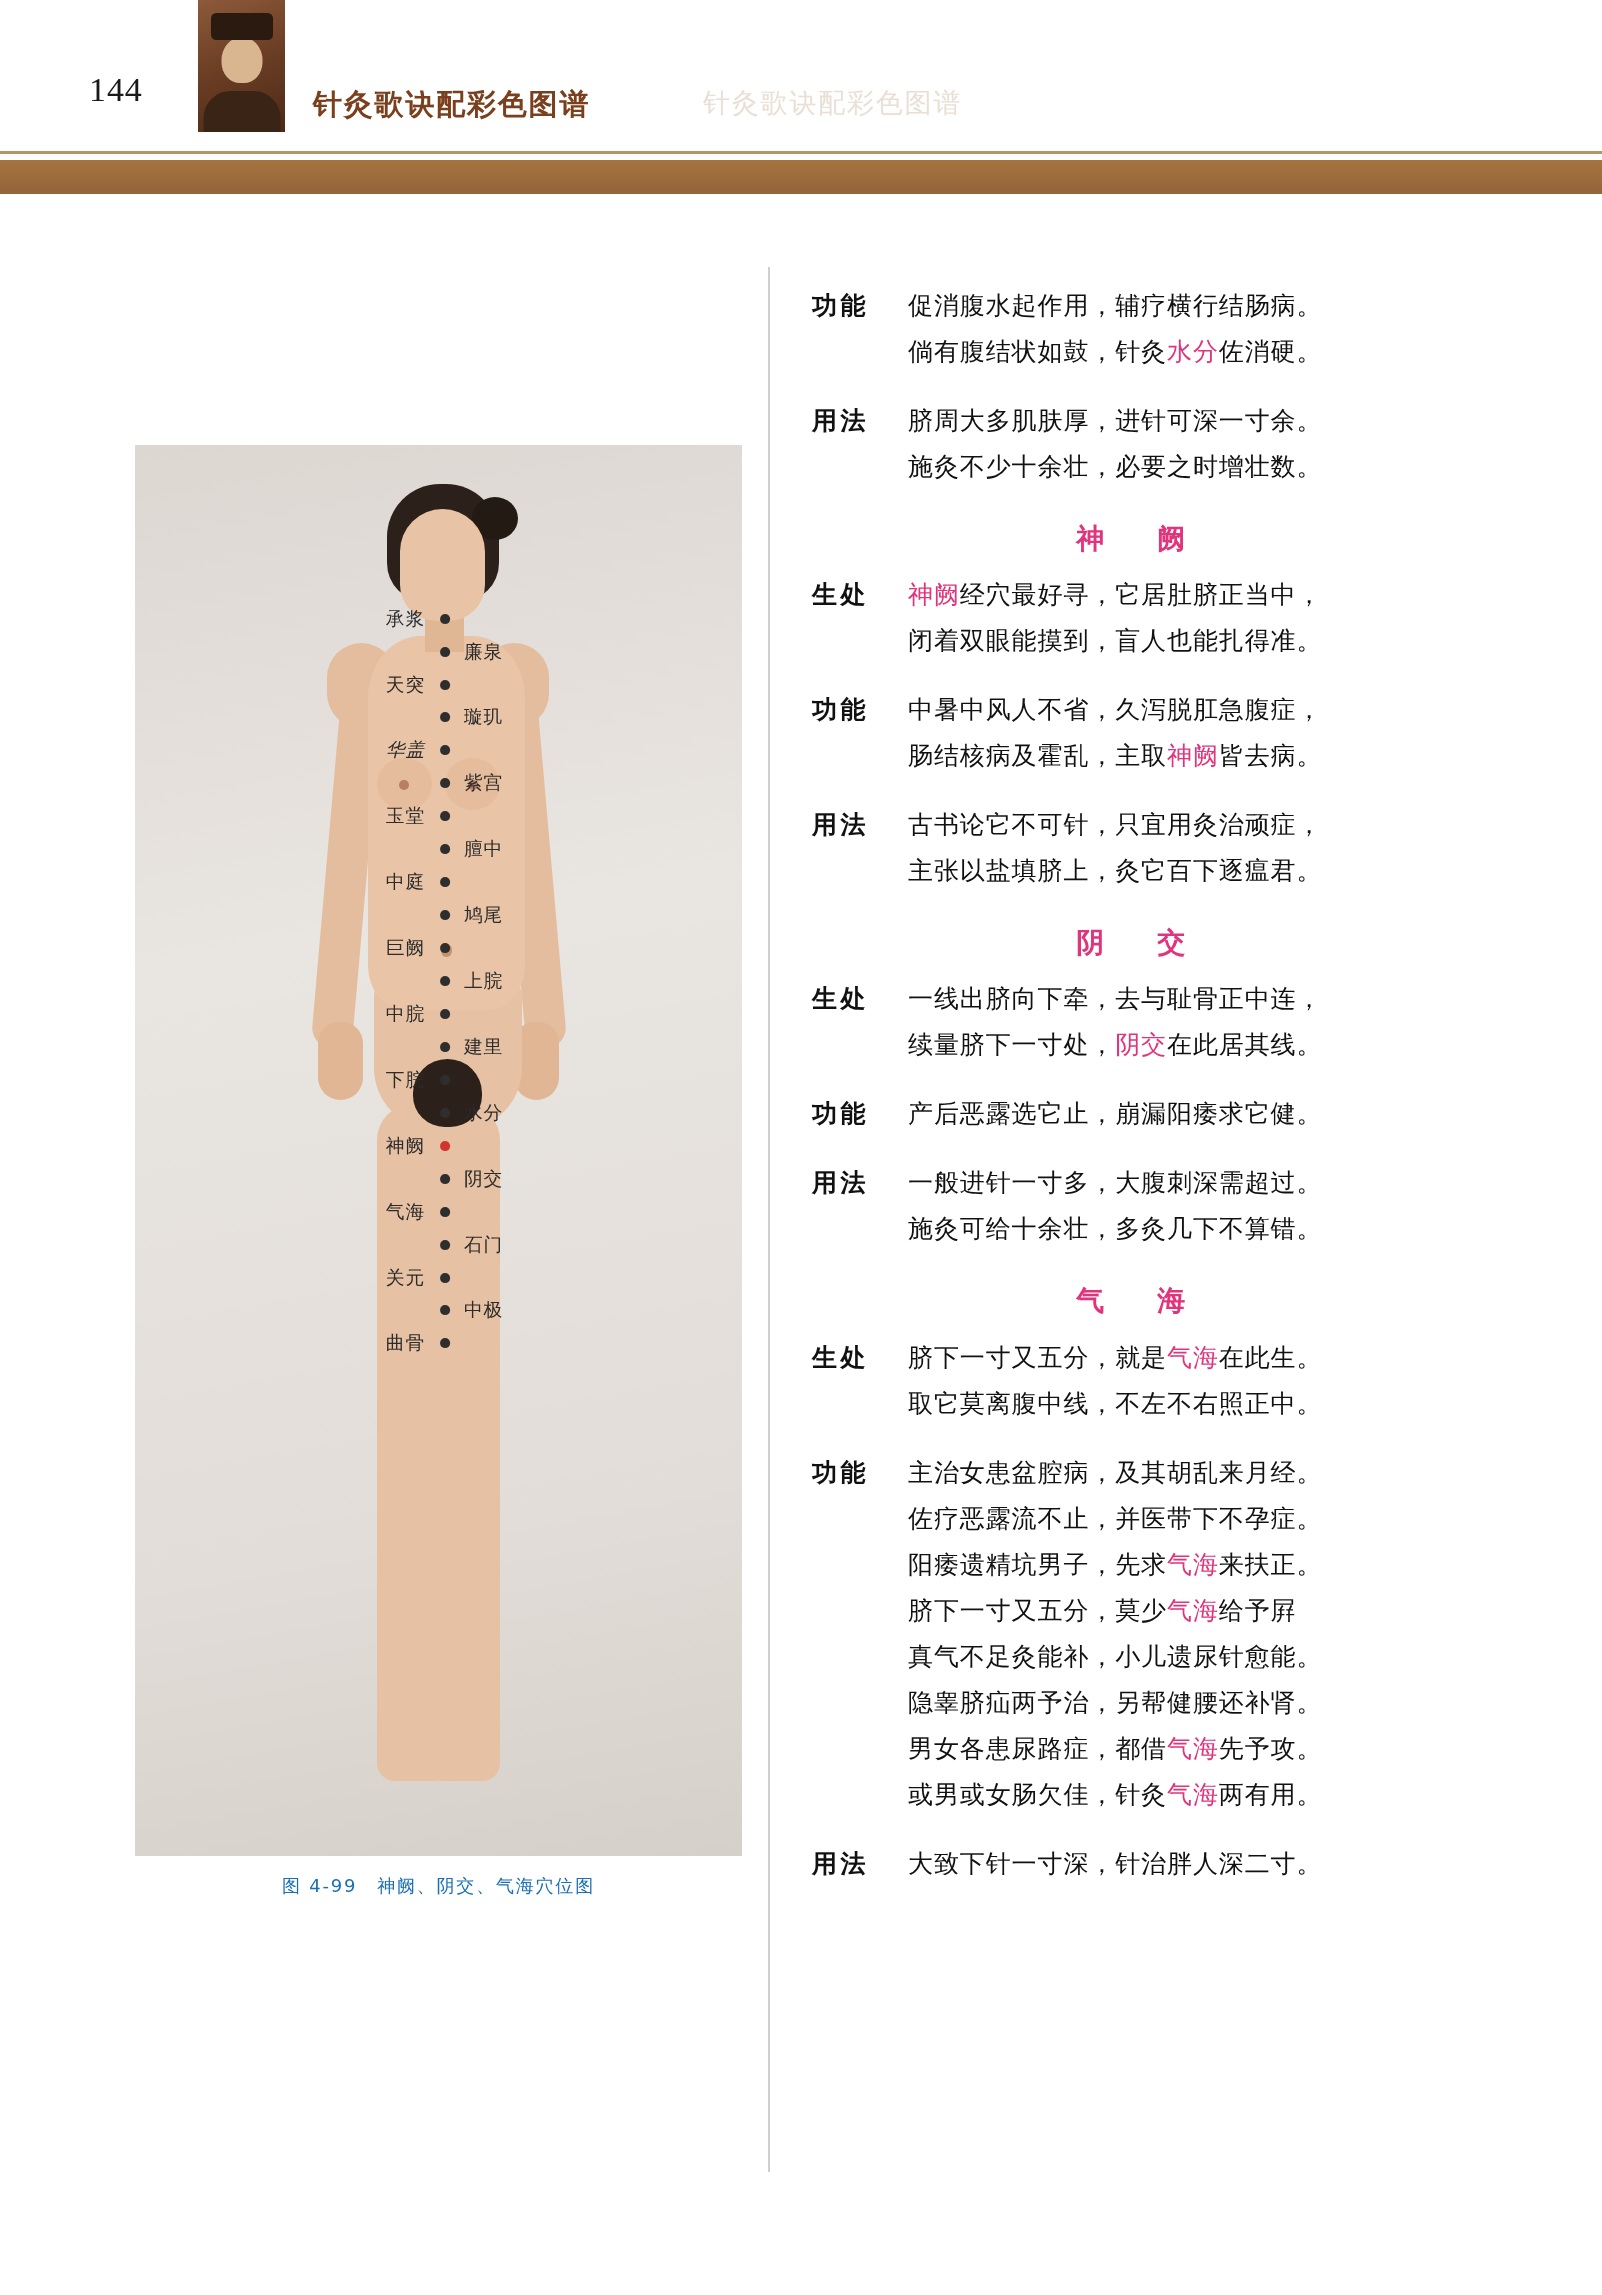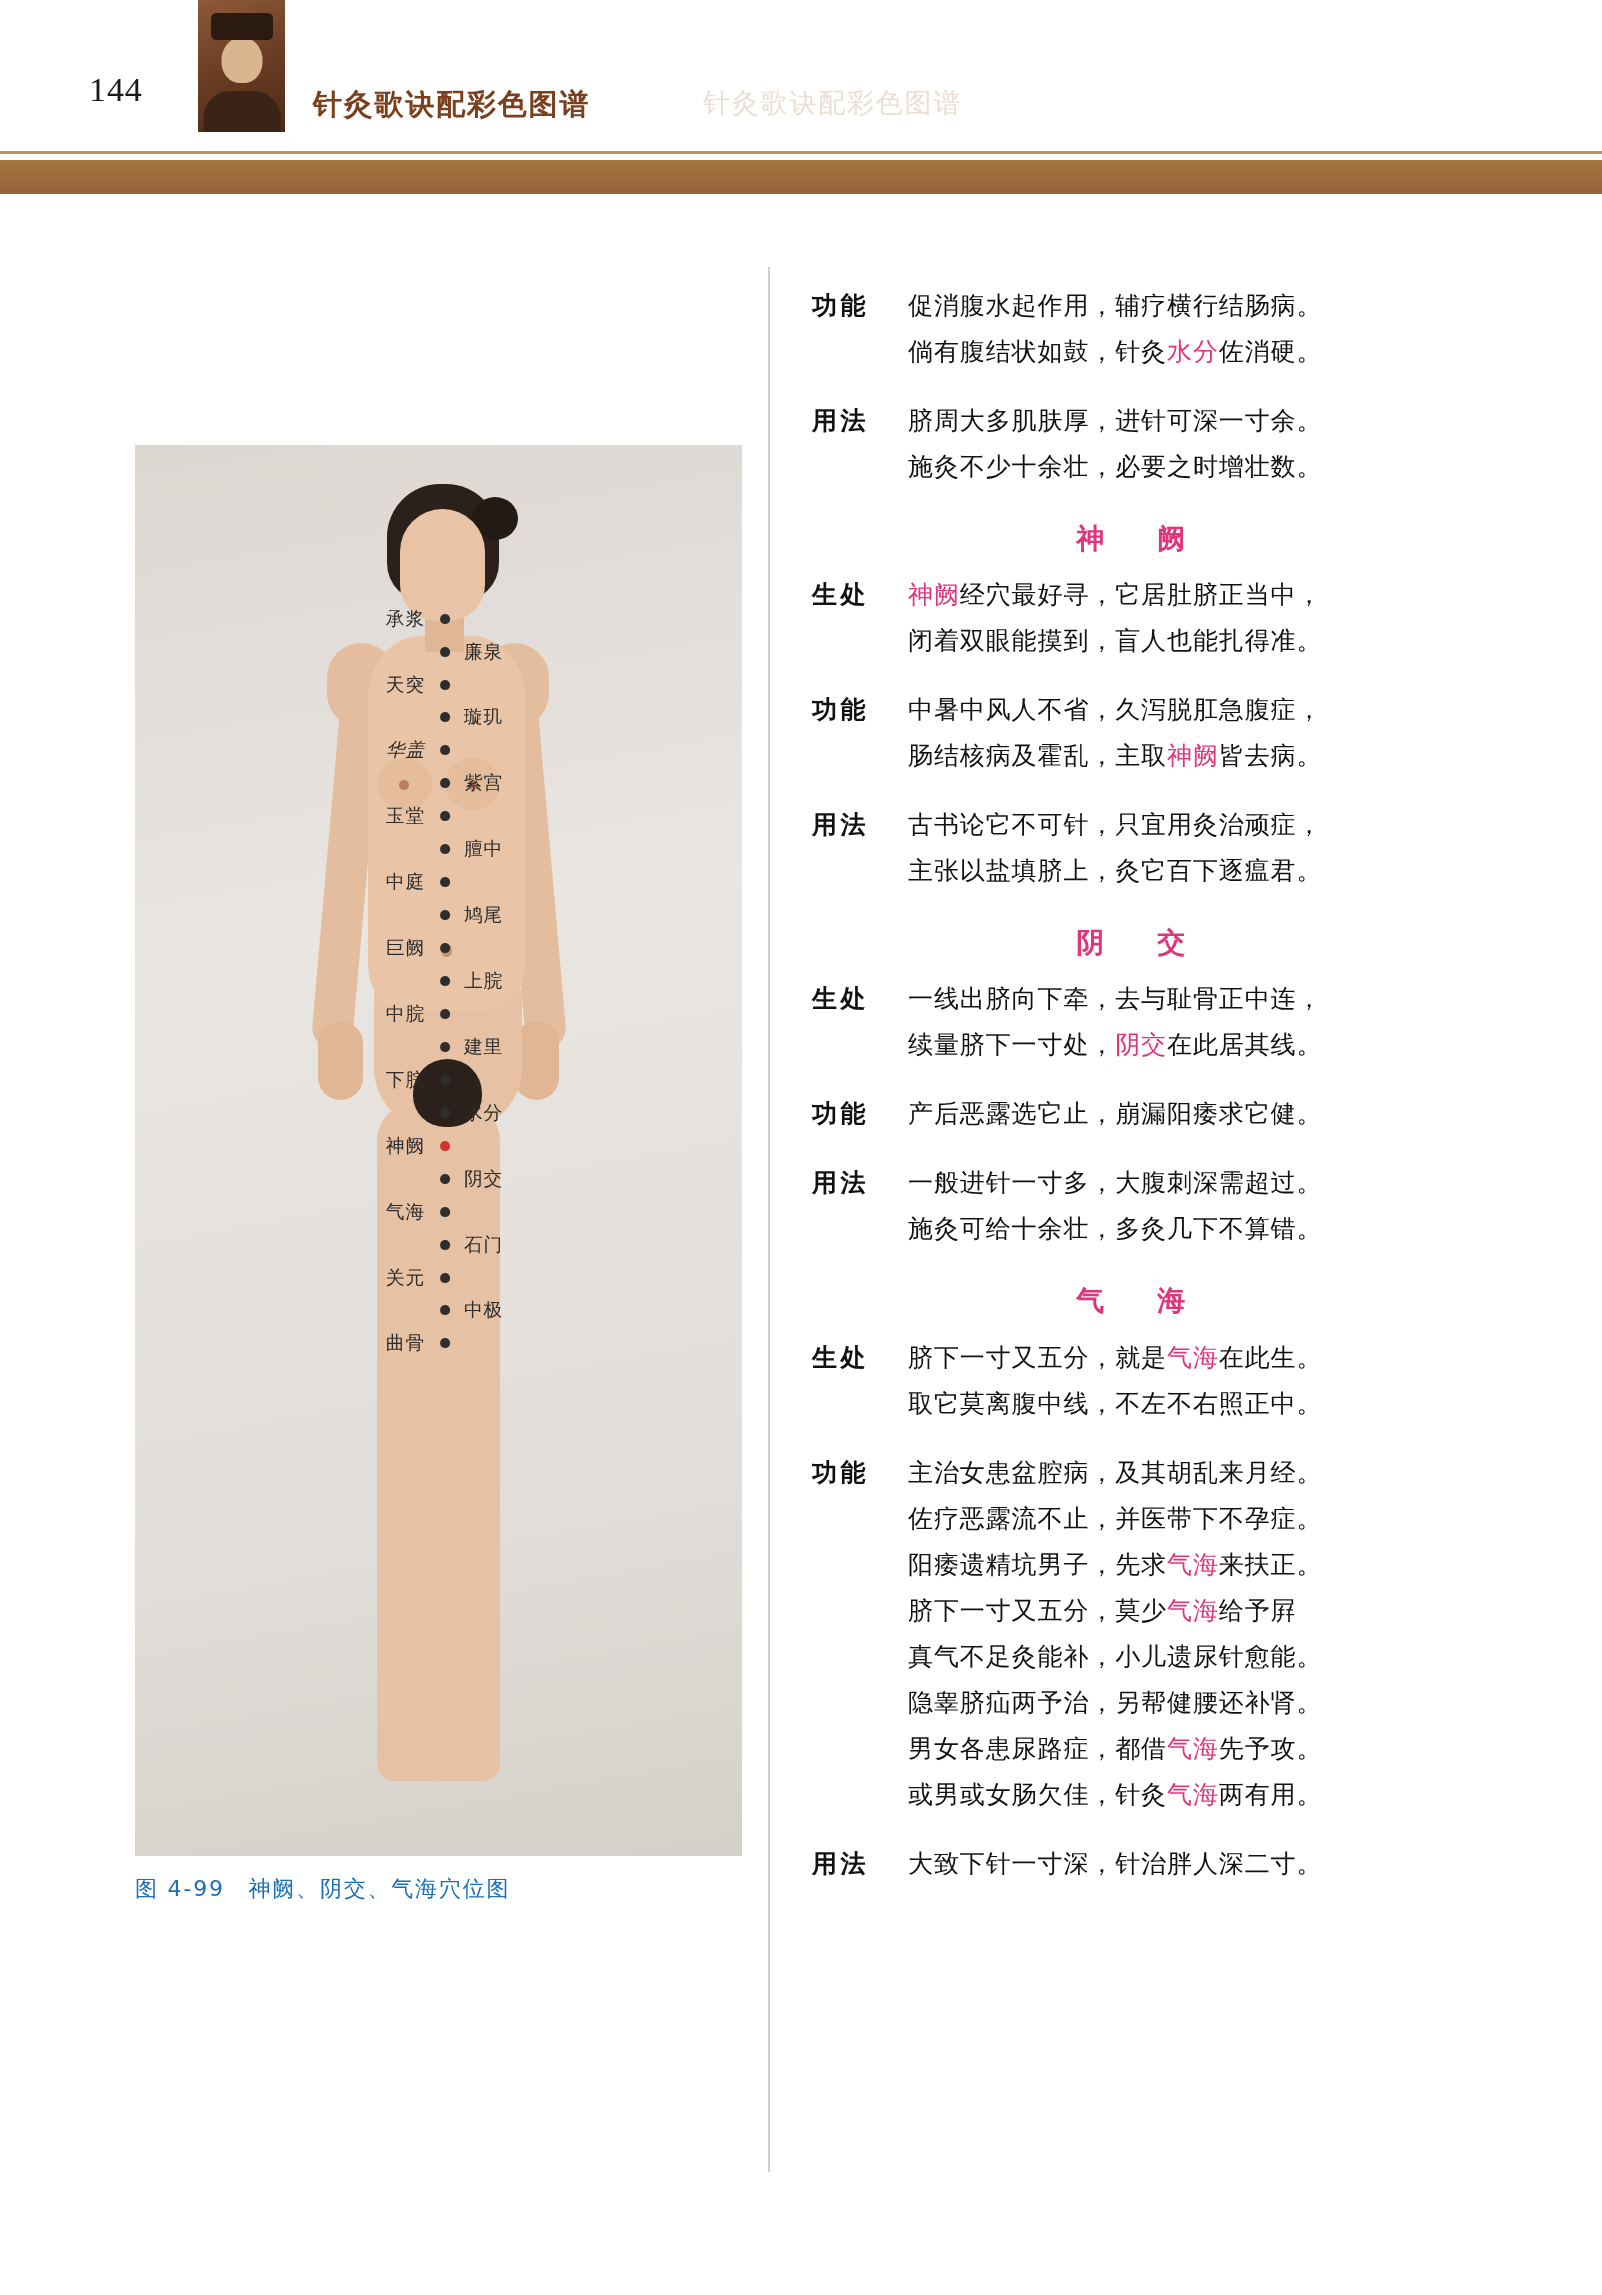--- a/index.html
+++ b/index.html
@@ -275,21 +275,22 @@
     transform: translateY(-50%);
     letter-spacing: 0.9px;
   }
   .pt-label.left { transform: translate(-100%, -50%); }
 
   .caption {
     position: absolute;
     left: 135px;
     top: 1874px;
     width: 607px;
-    font-size: 22px;
+    text-align: center;
+    font-size: 18px;
     color: #1b6fb5;
     font-family: "DejaVu Sans", "Liberation Sans", sans-serif;
     letter-spacing: 1.8px;
   }
 
   
   .textcol {
     position: absolute;
     left: 812px;
     top: 283px;

